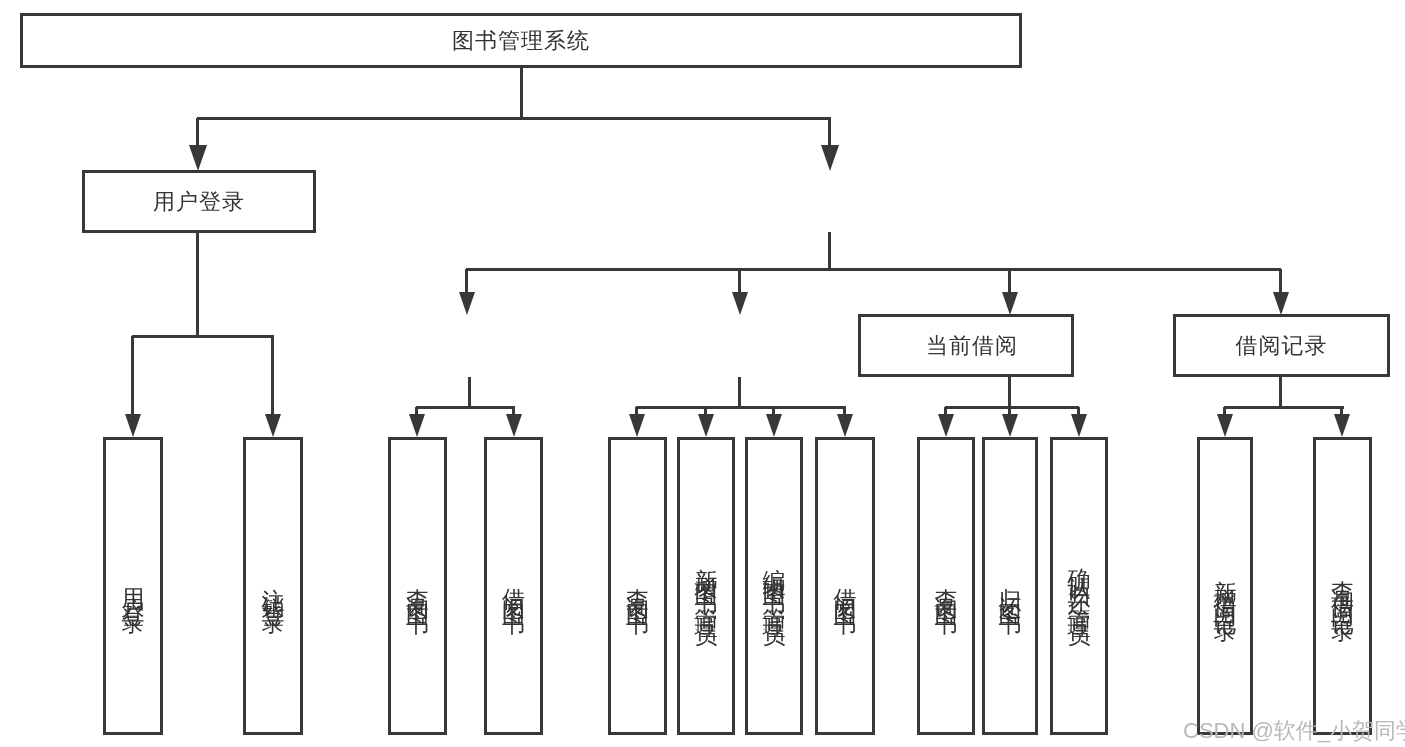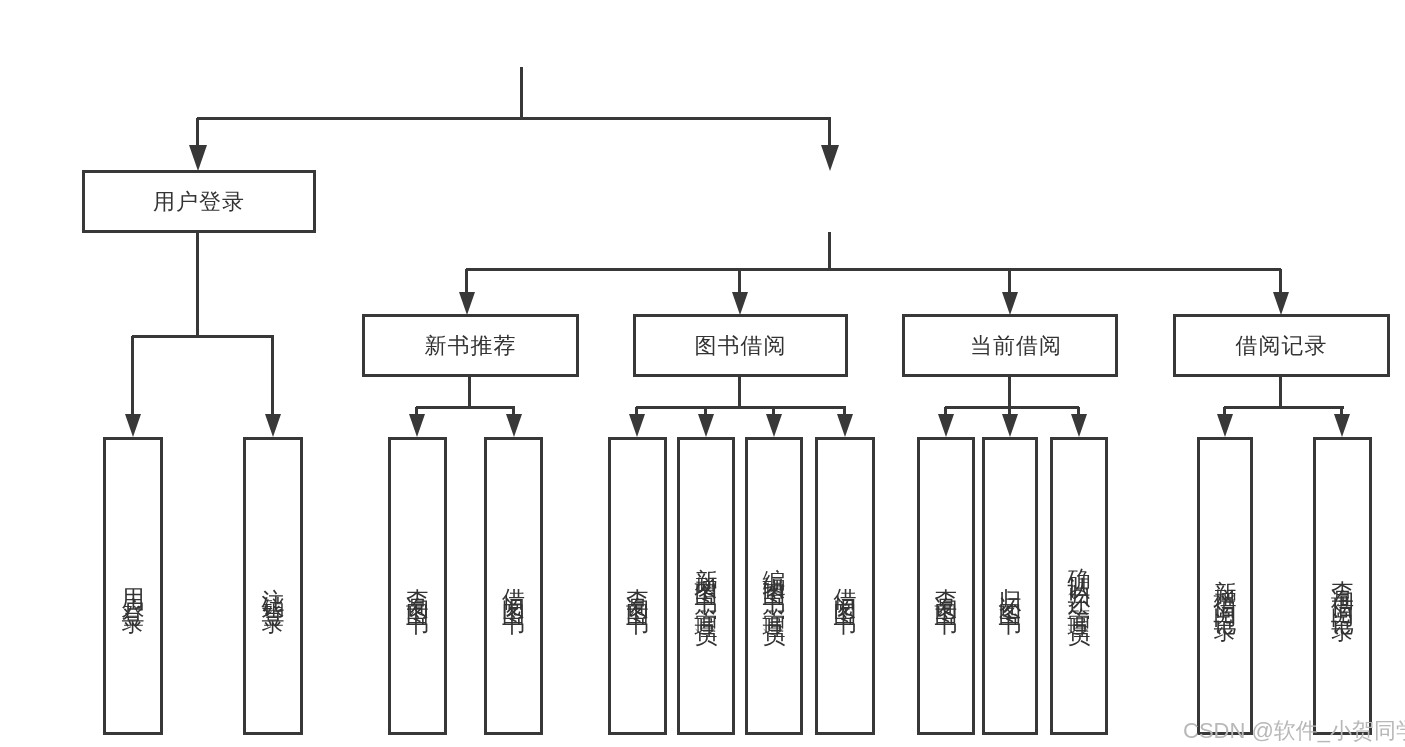--- a/index.html
+++ b/index.html
@@ -62,32 +62,29 @@
     color:var(--wm);
     white-space:nowrap;
     z-index:5;
   }
 </style>
 </head>
 <body>
 
 <div class="canvas">
 
+  <div class="hbox" style="left:20px;top:13px;width:1002px;height:55px;">
+    <span>图书管理系统</span>
+  </div>
 
   <div class="hbox" style="left:82px;top:170px;width:234px;height:63px;">
     <span>用户登录</span>
   </div>
 
-  <div class="hbox" style="left:362px;top:314px;width:217px;height:63px;">
-    <span>新书推荐</span>
-  </div>
-  <div class="hbox" style="left:633px;top:314px;width:215px;height:63px;">
-    <span>图书借阅</span>
-  </div>
-  <div class="hbox" style="left:902px;top:314px;width:216px;height:63px;padding-left:12px;">
+  <div class="hbox" style="left:858px;top:314px;width:216px;height:63px;padding-left:12px;">
     <span>当前借阅</span>
   </div>
   <div class="hbox" style="left:1173px;top:314px;width:217px;height:63px;">
     <span>借阅记录</span>
   </div>
 
   <div class="vbox" style="left:103px;top:437px;width:60px;height:298px;">
     <span class="vtext">用户登录</span>
   </div>
   <div class="vbox" style="left:243px;top:437px;width:60px;height:298px;">

